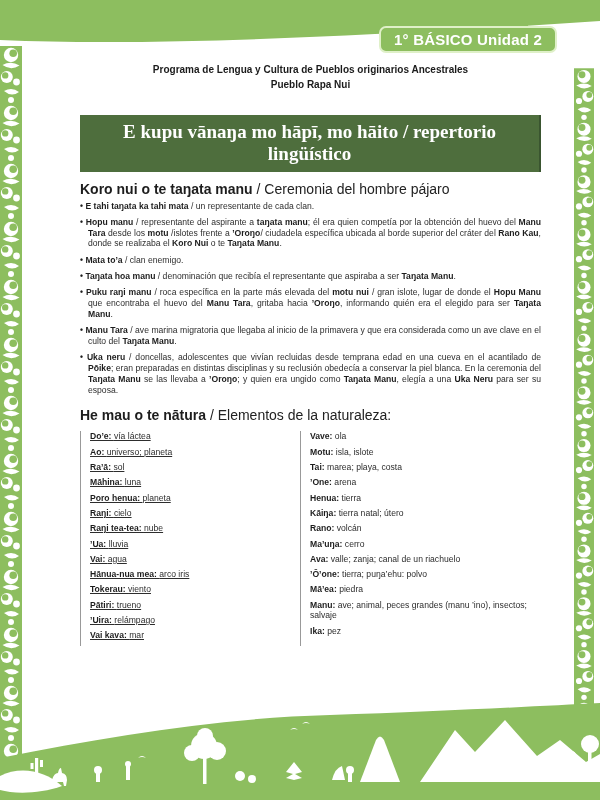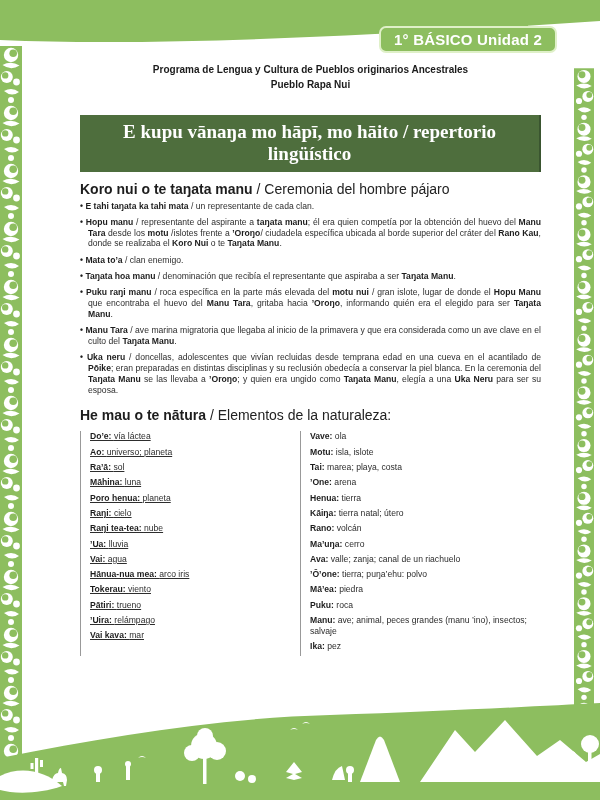--- a/index.html
+++ b/index.html
@@ -167,21 +167,20 @@
         <div class="vocab-row"><span class="b">Motu: </span><span>isla, islote</span></div>
         <div class="vocab-row"><span class="b">Tai: </span><span>marea; playa, costa</span></div>
         <div class="vocab-row"><span class="b">’One: </span><span>arena</span></div>
         <div class="vocab-row"><span class="b">Henua: </span><span>tierra</span></div>
         <div class="vocab-row"><span class="b">Kāiŋa: </span><span>tierra natal; útero</span></div>
         <div class="vocab-row"><span class="b">Rano: </span><span>volcán</span></div>
         <div class="vocab-row"><span class="b">Ma’uŋa: </span><span>cerro</span></div>
         <div class="vocab-row"><span class="b">Ava: </span><span>valle; zanja; canal de un riachuelo</span></div>
         <div class="vocab-row"><span class="b">’Ō’one: </span><span>tierra; puŋa’ehu: polvo</span></div>
         <div class="vocab-row"><span class="b">Mā’ea: </span><span>piedra</span></div>
-        <div class="vocab-row"><span class="b">Puku: </span><span>roca</span></div>
         <div class="vocab-row"><span class="b">Manu: </span><span>ave; animal, peces grandes (manu ’ino), insectos; salvaje</span></div>
         <div class="vocab-row"><span class="b">Ika: </span><span>pez</span></div>
       </div>
   </div>
 
 </div>
 
 <svg id="footer-art" class="abs" viewBox="0 0 600 100" aria-hidden="true">
   <path d="M0,58 C110,36 220,18 330,15 C450,11 540,6 600,3 L600,100 L0,100 Z" fill="#8dbe5f"></path>
 

